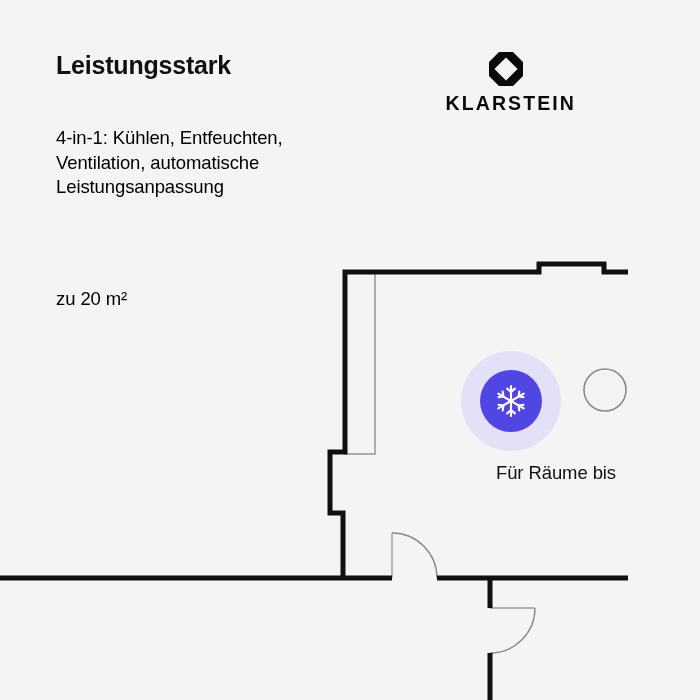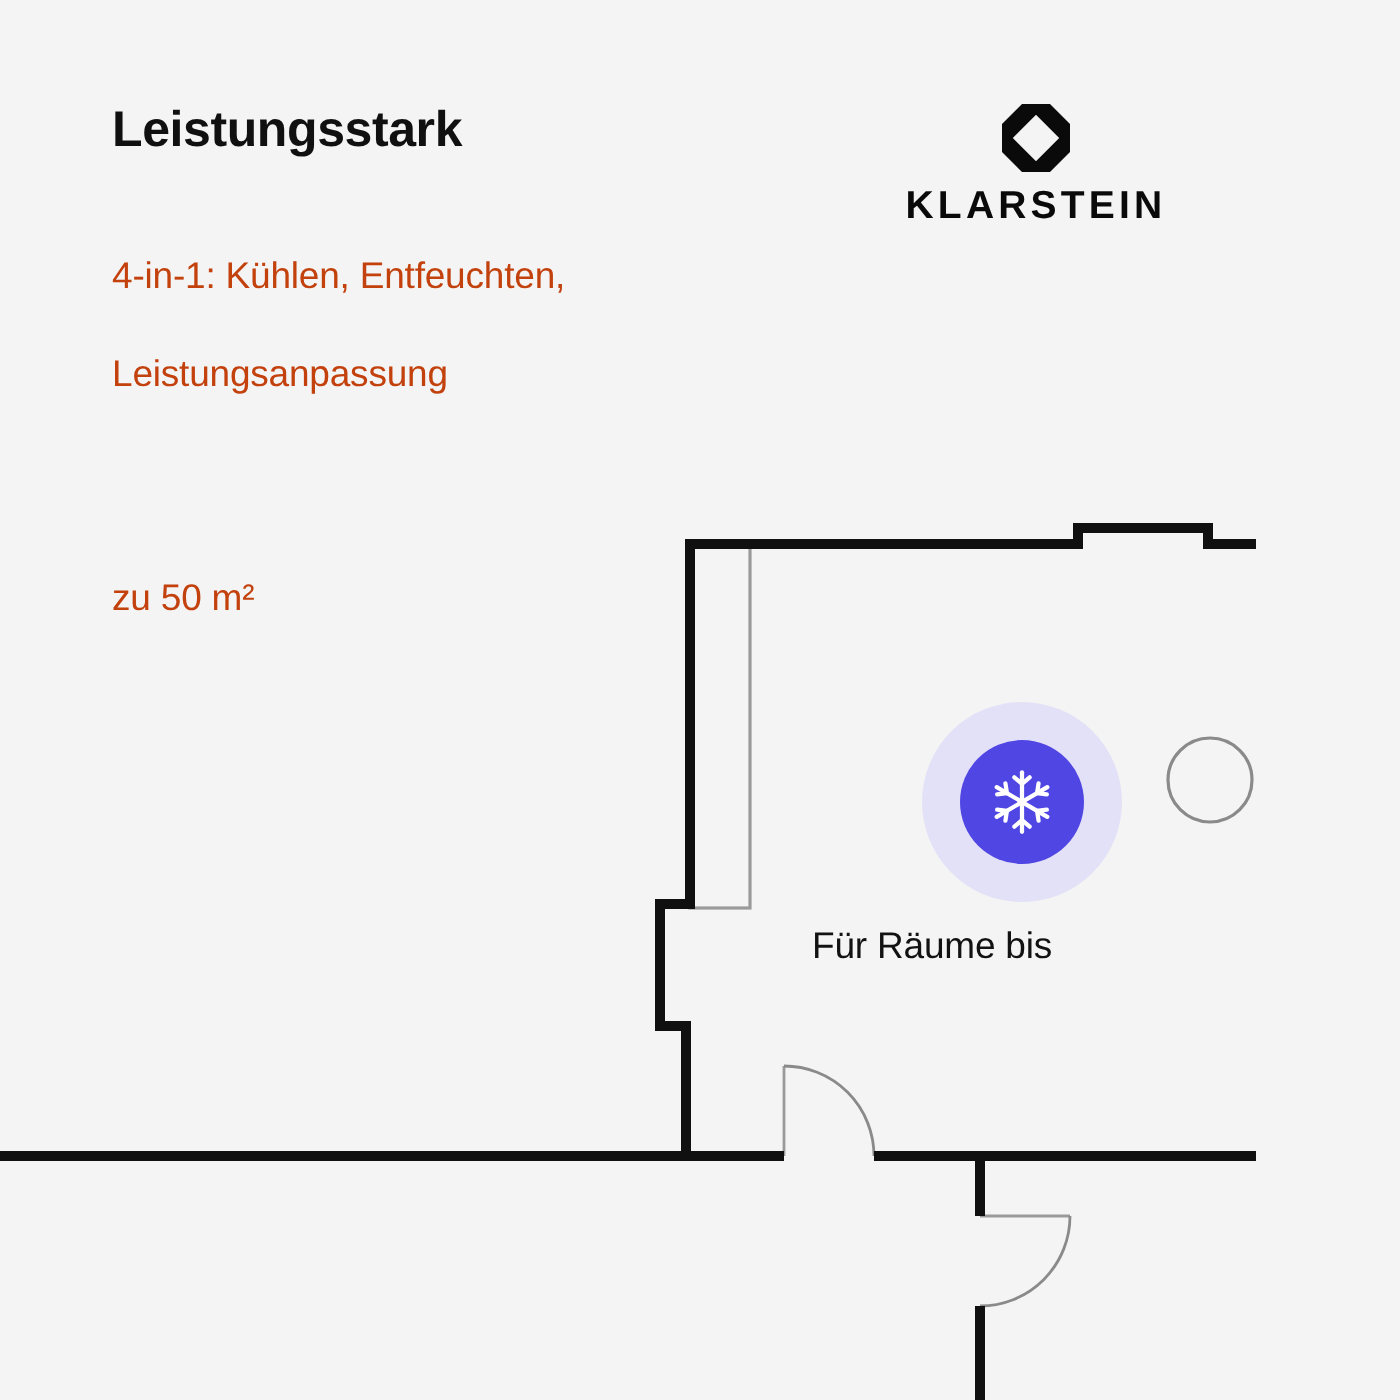--- a/index.html
+++ b/index.html
@@ -40,32 +40,32 @@
     margin: 0;
     white-space: nowrap;
   }
   .para {
     position: absolute;
     left: 56px;
     margin: 0;
     font-size: 18.5px;
     line-height: 24.5px;
     letter-spacing: -0.1px;
-    color: #c2410c;
+    color: #000000;
   }
   .para-features { top: 126px; }
   .para-capacity { top: 238px; }
 
   
   .brand {
     position: absolute;
-    right: 40px;
+    right: 52px;
     top: 52px;
     width: 140px;
-    text-align: center;
+    text-align: right;
   }
   .brand-mark {
     display: block;
     margin: 0 auto 8px auto;
   }
   .brand-word {
     display: block;
     font-size: 19.5px;
     font-weight: bold;
     letter-spacing: 2.1px;
@@ -95,21 +95,21 @@
     align-items: center;
     justify-content: center;
   }
   .badge-core svg { display: block; }
 
   .badge-caption {
     position: absolute;
     left: 406px;
     top: 460px;
     width: 210px;
-    text-align: left;
+    text-align: right;
     font-size: 18.5px;
     line-height: 26px;
     letter-spacing: -0.1px;
     color: #121212;
   }
   .badge-caption span { display: block; }
 </style>
 </head>
 <body>
 
@@ -146,28 +146,28 @@
 
       <path d="M 490 578 L 490 608"></path>
       <path d="M 490 653 L 490 700"></path>
     </g>
   </svg>
 
   <h1 class="headline">Leistungsstark</h1>
 
   <p class="para para-features">
     <span>4-in-1: Kühlen, Entfeuchten,</span><br>
-    <br>
+    <span>Ventilation, automatische</span><br>
     <span>Leistungsanpassung</span><br>
   </p>
 
   <p class="para para-capacity">
     <br>
     <br>
-    <span>zu 50 m²</span>
+    <span>zu 20 m²</span>
   </p>
 
   <div class="brand">
     <svg class="brand-mark" width="34" height="34" viewBox="0 0 34 34">
       <path fill="#0a0a0a" fill-rule="evenodd" d="M 10 0 L 24 0 L 34 10 L 34 24 L 24 34 L 10 34 L 0 24 L 0 10 Z
                M 17 5.4 L 28.6 17 L 17 28.6 L 5.4 17 Z"></path>
     </svg>
     <span class="brand-word">KLARSTEIN</span>
   </div>
 

